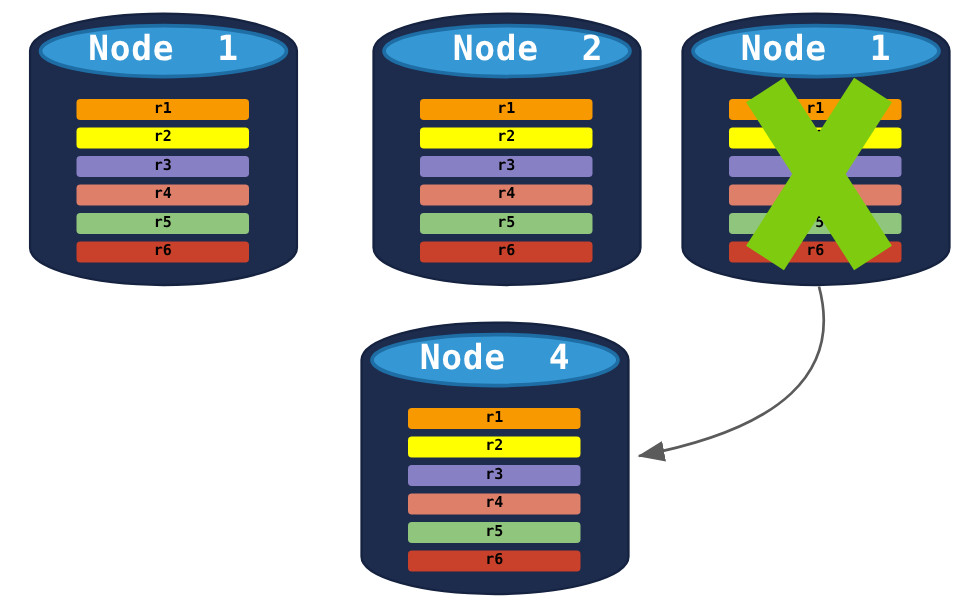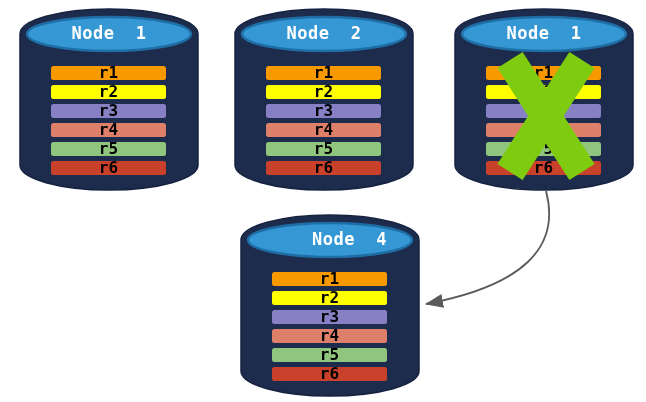--- a/index.html
+++ b/index.html
@@ -6,27 +6,27 @@
   body{
     width:646px;height:402px;position:relative;overflow:hidden;
     background:#ffffff;
     font-family:"DejaVu Sans Mono","Liberation Mono",monospace;
   }
   .node{position:absolute;width:180px;height:184px;}
   .cyl{position:absolute;left:0;top:0;width:180px;height:184px;display:block;}
   .node-title{
     position:absolute;left:0;top:15px;width:100%;
     text-align:center;color:var(--title-color,#fff);
-    font-weight:bold;font-size:17px;line-height:20px;
+    font-weight:bold;font-size:23px;line-height:20px;
     white-space:pre;letter-spacing:0.5px;
   }
   .bars{position:absolute;left:32px;top:58px;width:115px;}
   .bar{
     height:14px;margin-bottom:5px;border-radius:2.5px;
-    text-align:center;font-weight:bold;font-size:16px;line-height:14px;
+    text-align:center;font-weight:bold;font-size:10px;line-height:14px;
     color:var(--record-text,#000);
   }
   .xmark{position:absolute;left:0;top:0;width:180px;height:184px;display:block;}
   .xmark line{stroke:var(--x-green);stroke-width:30;stroke-linecap:butt;}
   .overlay{position:absolute;left:0;top:0;pointer-events:none;}
 </style>
 </head>
 <body>
 
 <div class="node" style="left:19px;top:8px;">
@@ -38,21 +38,21 @@
   <div class="bars">
       <div class="bar" style="background: rgb(249, 153, 0);">r1</div>
       <div class="bar" style="background: rgb(255, 255, 0);">r2</div>
       <div class="bar" style="background: rgb(136, 128, 196);">r3</div>
       <div class="bar" style="background: rgb(222, 127, 106);">r4</div>
       <div class="bar" style="background: rgb(144, 197, 125);">r5</div>
       <div class="bar" style="background: rgb(201, 65, 42);">r6</div>
     </div>
 </div>
 
-<div class="node" style="left:234px;top:8px;">
+<div class="node" style="left:248px;top:8px;padding-left:28px;">
   <svg class="cyl" viewBox="0 0 180 184">
     <path d="M1,26 A89,25 0 0 1 179,26 L179,157 A89,25 0 0 1 1,157 Z" fill="var(--cyl-body)" stroke="var(--cyl-edge)" stroke-width="1.5"></path>
     <ellipse cx="90" cy="26" rx="82" ry="17" fill="var(--cyl-top)" stroke="var(--cyl-top-edge)" stroke-width="2.5"></ellipse>
   </svg>
   <div class="node-title">Node  2</div>
   <div class="bars">
       <div class="bar" style="background: rgb(249, 153, 0);">r1</div>
       <div class="bar" style="background: rgb(255, 255, 0);">r2</div>
       <div class="bar" style="background: rgb(136, 128, 196);">r3</div>
       <div class="bar" style="background: rgb(222, 127, 106);">r4</div>
@@ -74,21 +74,21 @@
       <div class="bar" style="background: rgb(222, 127, 106);">r4</div>
       <div class="bar" style="background: rgb(144, 197, 125);">r5</div>
       <div class="bar" style="background: rgb(201, 65, 42);">r6</div>
     </div>
   <svg class="xmark" viewBox="0 0 180 184">
     <line x1="56" y1="52" x2="128" y2="164"></line>
     <line x1="128" y1="52" x2="56" y2="164"></line>
   </svg>
 </div>
 
-<div class="node" style="left:240px;top:214px;padding-left:39px;">
+<div class="node" style="left:240px;top:214px;">
   <svg class="cyl" viewBox="0 0 180 184">
     <path d="M1,26 A89,25 0 0 1 179,26 L179,157 A89,25 0 0 1 1,157 Z" fill="var(--cyl-body)" stroke="var(--cyl-edge)" stroke-width="1.5"></path>
     <ellipse cx="90" cy="26" rx="82" ry="17" fill="var(--cyl-top)" stroke="var(--cyl-top-edge)" stroke-width="2.5"></ellipse>
   </svg>
   <div class="node-title">Node  4</div>
   <div class="bars">
       <div class="bar" style="background: rgb(249, 153, 0);">r1</div>
       <div class="bar" style="background: rgb(255, 255, 0);">r2</div>
       <div class="bar" style="background: rgb(136, 128, 196);">r3</div>
       <div class="bar" style="background: rgb(222, 127, 106);">r4</div>

